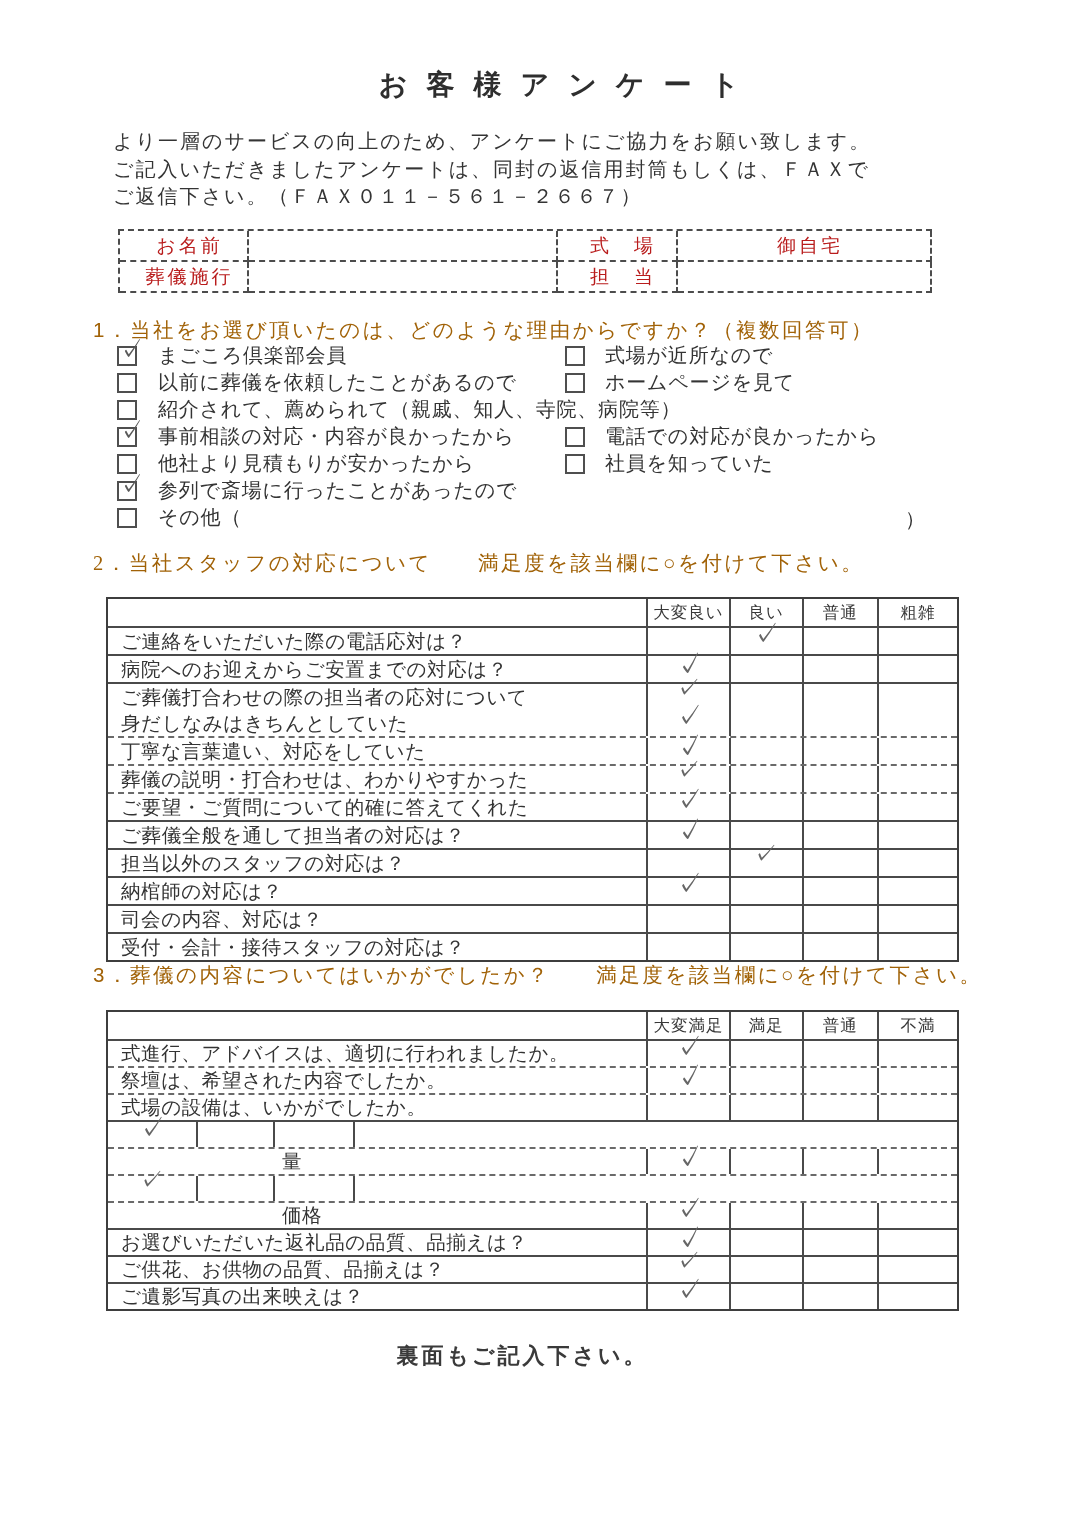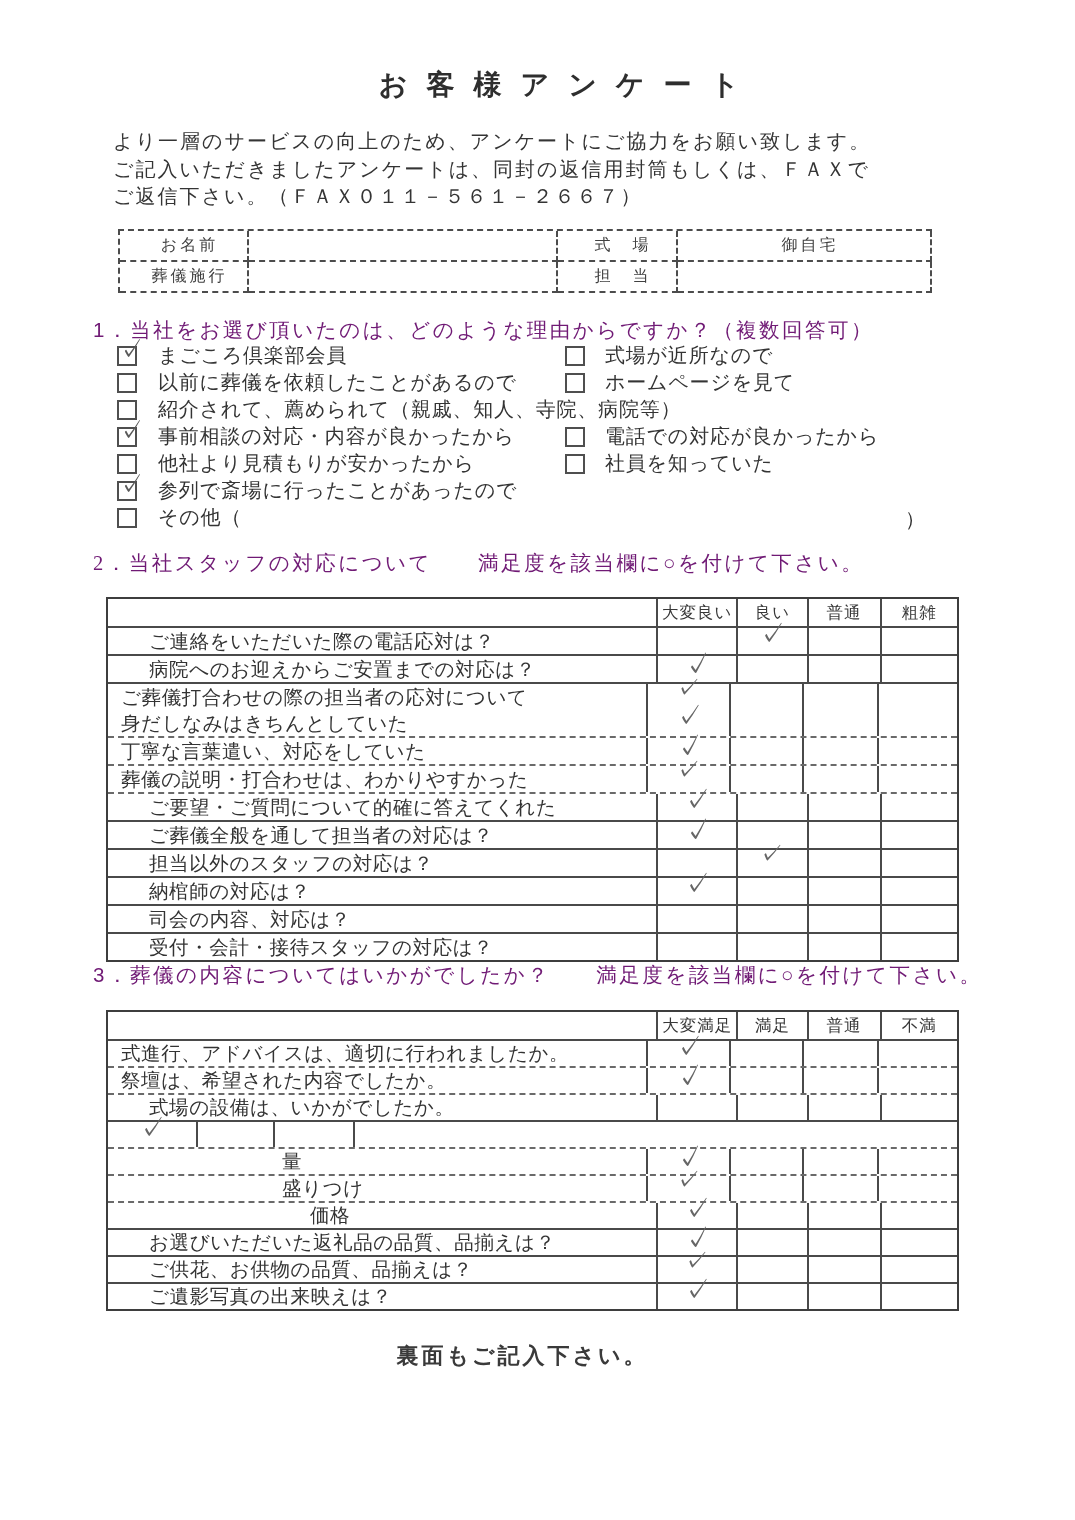--- a/index.html
+++ b/index.html
@@ -16,43 +16,43 @@
   .intro{ position:absolute; top:128px; left:113px; font-size:20px; letter-spacing:2px; line-height:27.5px; color:#343434; }
   
   .info-box{
     position:absolute; top:229px; left:118px; width:812px;
     display:grid; grid-template-columns:129px 309px 120px 254px; grid-template-rows:31px 31px;
     border-top:2px dashed #4c4c4c; border-left:2px dashed #4c4c4c;
   }
   .info-cell{
     border-right:2px dashed #4c4c4c; border-bottom:2px dashed #4c4c4c;
     display:flex; align-items:center; justify-content:center;
-    font-size:16px; letter-spacing:3px; color:#404040; white-space:nowrap;padding-left:12px;
-  }
-  .q-heading{ position:absolute; left:93px; font-size:20.5px; letter-spacing:2.5px; color:#701a75; white-space:nowrap; }
+    font-size:19px; letter-spacing:3px; color:#b91c1c; white-space:nowrap;padding-left:12px;
+  }
+  .q-heading{ position:absolute; left:93px; font-size:20.5px; letter-spacing:2.5px; color:#a16207; white-space:nowrap; }
   #q1-heading{ top:316px; } #q2-heading{ top:549px;font-family:Liberation Serif, serif; } #q3-heading{ top:961px; }
   
   .q1-options{ position:absolute; top:342px; left:117px; width:830px; }
   .opt-row{ position:relative; height:27px; }
   .opt{ position:absolute; top:0; display:flex; align-items:center; gap:21px; }
   .opt.left{ left:0; } .opt.right{ left:448px;gap:20px; }
   .checkbox{ width:16px; height:16px; border:2px solid #4f4f4f; position:relative; flex:0 0 auto; background:#fff; }
   .checkbox .check{
     position:absolute; left:0px; top:-11px; font-size:25px; color:#595959;
     transform:rotate(-6deg); line-height:1;
   }
   .opt-label{ font-size:20px; letter-spacing:0.8px; white-space:nowrap; color:#343434; }
   .close-paren{ position:absolute; left:788px; top:2px; font-size:20px; color:#343434; }
   
   .table{ position:absolute; left:106px; width:849px; border:2px solid #3e3e3e; background:#fff; }
   .t2{ top:597px; } .t3{ top:1010px; }
   .trow{ display:flex; height:26px; }
   .t3 .trow{ height:25px; }
   .trow.header{ height:27px !important; }
-  .trow.b-solid{ border-bottom:2px solid #4a4a4a;padding-left:28px; }
+  .trow.b-solid{ border-bottom:2px solid #4a4a4a; }
   .trow.b-dashed{ border-bottom:2px dashed #6a6a6a; }
   .table .trow:last-child{ border-bottom:none; }
   .tcell{ position:relative; box-sizing:border-box; }
   .tcell + .tcell{ border-left:2px solid #4a4a4a; }
   .c-label{ width:572px; display:flex; align-items:center; }
   .cr0{ width:88px; } .cr1{ width:77px; } .cr2{ width:80px; } .cr3{ width:85px; }
   .rate{ display:flex; align-items:center; justify-content:center; }
   .header .rate{ font-size:16.5px; letter-spacing:1px; color:#383838; }
   .label-text{ padding-left:13px; font-size:19.5px; letter-spacing:0.6px; white-space:nowrap; color:#333; }
   .indent .label-text{ padding-left:174px; }
@@ -352,23 +352,20 @@
           <span class="label-text">量</span>
         </div>
         <div class="tcell rate cr0">
           <div class="tick v1">✓</div>
         </div>
         <div class="tcell rate cr1"></div>
         <div class="tcell rate cr2"></div>
         <div class="tcell rate cr3"></div>
       </div>
       <div class="trow b-dashed indent">
-        <div class="tcell c-label">
-          <span class="label-text">盛りつけ</span>
-        </div>
         <div class="tcell rate cr0">
           <div class="tick v2">✓</div>
         </div>
         <div class="tcell rate cr1"></div>
         <div class="tcell rate cr2"></div>
         <div class="tcell rate cr3"></div>
       </div>
       <div class="trow b-solid indent">
         <div class="tcell c-label">
           <span class="label-text">価格</span>

